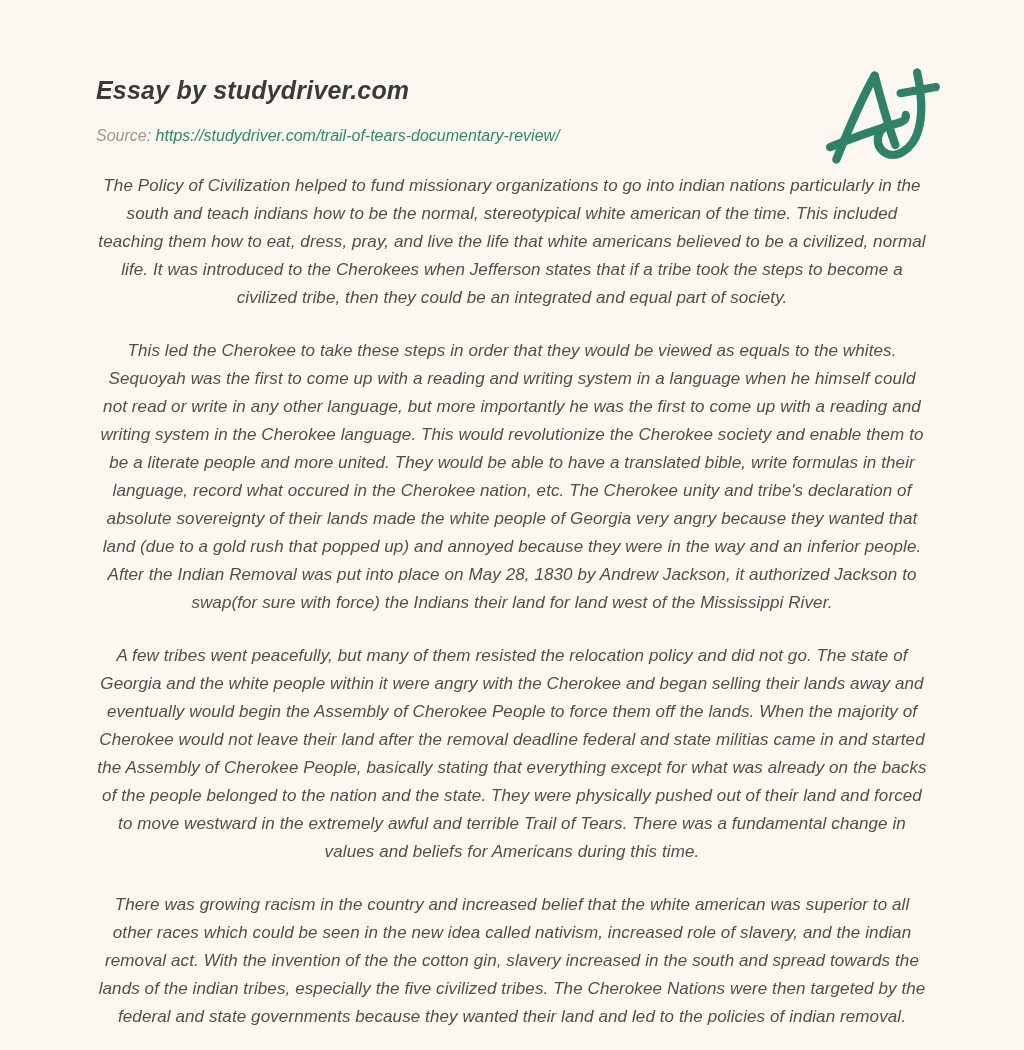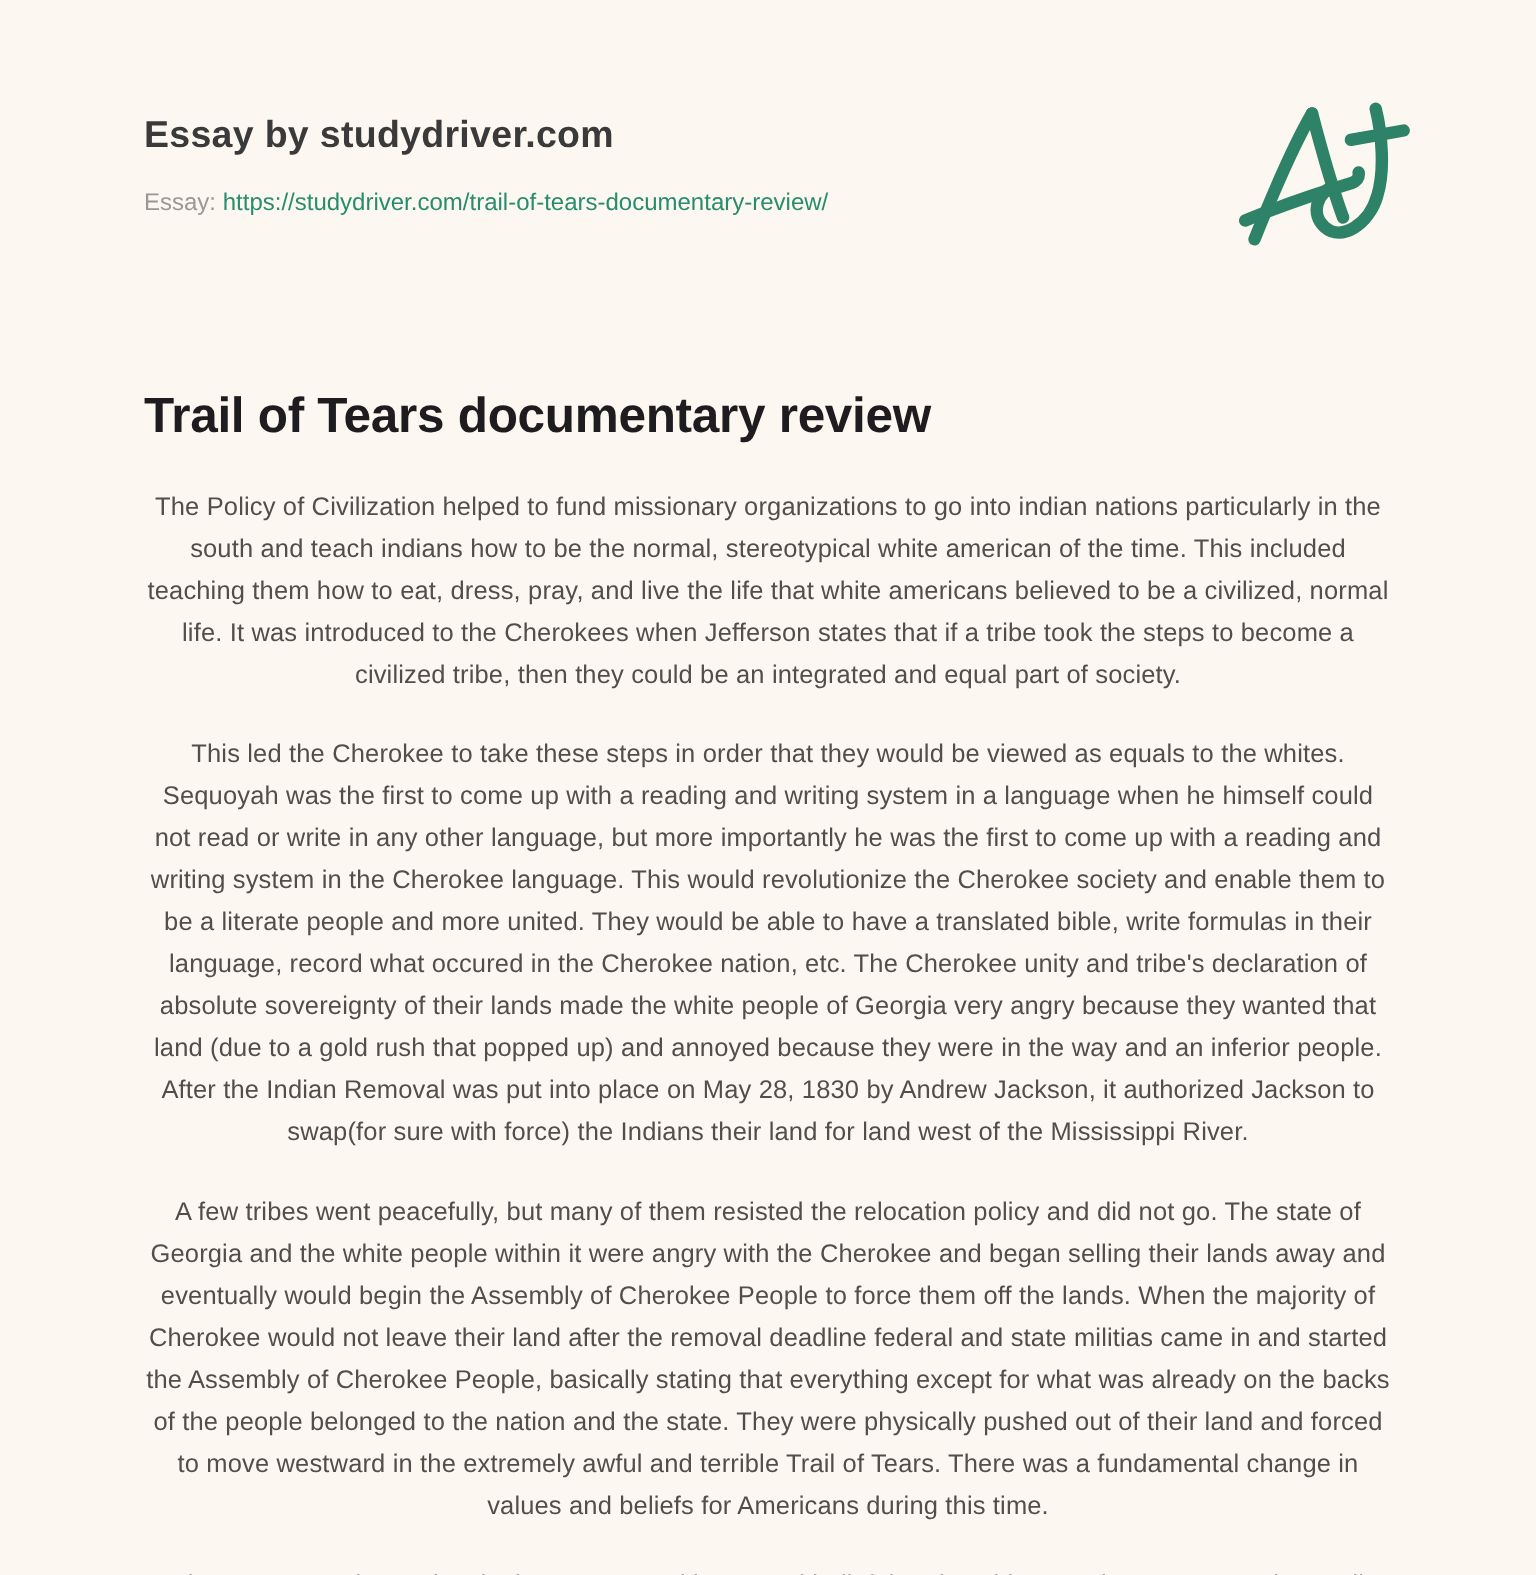--- a/index.html
+++ b/index.html
@@ -11,20 +11,21 @@
   body {
     background: #FCF8F1;
     font-family: "Liberation Sans", sans-serif;
     -webkit-font-smoothing: antialiased;
   }
   .page {
     position: relative;
     width: 1024px;
     height: 1050px;
     padding: 76px 96px 0 96px;
+    font-style: italic;
   }
   .doc-header {
     position: relative;
   }
   .doc-header h1 {
     font-size: 25px;
     font-weight: 700;
     color: #3A3A3A;
     letter-spacing: 0.2px;
     line-height: 1.15;
@@ -71,21 +72,21 @@
 </style>
 </head>
 <body>
 
 <div class="page">
 
   <header class="doc-header">
     <h1>Essay by studydriver.com</h1>
 
     <div class="source-line">
-      <span class="source-label">Essay:</span>
+      <span class="source-label">Source:</span>
       <a class="source-link" href="#">https://studydriver.com/trail-of-tears-documentary-review/</a>
     </div>
 
     <div class="logo">
       <span>
         <svg viewBox="0 0 112 92" fill="none" xmlns="http://www.w3.org/2000/svg">
           <g stroke="#2E8267" stroke-width="8" stroke-linecap="round" fill="none">
 
             <path d="M10,88 C22,58 36,26 47,7"></path>
 
@@ -96,21 +97,20 @@
             <path d="M72,24 L106,18"></path>
 
             <path d="M88,4 C92,20 94,44 89,60 C84,78 66,90 55,80 C46,72 50,58 61,54"></path>
           </g>
         </svg>
       </span>
     </div>
   </header>
 
   <main>
-    <h2 class="essay-title">Trail of Tears documentary review</h2>
 
     <div class="essay-body">
       <p>The Policy of Civilization helped to fund missionary organizations to go into indian nations particularly in the south and teach indians how to be the normal, stereotypical white american of the time. This included teaching them how to eat, dress, pray, and live the life that white americans believed to be a civilized, normal life. It was introduced to the Cherokees when Jefferson states that if a tribe took the steps to become a civilized tribe, then they could be an integrated and equal part of society.</p>
       <p>This led the Cherokee to take these steps in order that they would be viewed as equals to the whites. Sequoyah was the first to come up with a reading and writing system in a language when he himself could not read or write in any other language, but more importantly he was the first to come up with a reading and writing system in the Cherokee language. This would revolutionize the Cherokee society and enable them to be a literate people and more united. They would be able to have a translated bible, write formulas in their language, record what occured in the Cherokee nation, etc. The Cherokee unity and tribe's declaration of absolute sovereignty of their lands made the white people of Georgia very angry because they wanted that land (due to a gold rush that popped up) and annoyed because they were in the way and an inferior people. After the Indian Removal was put into place on May 28, 1830 by Andrew Jackson, it authorized Jackson to swap(for sure with force) the Indians their land for land west of the Mississippi River.</p>
       <p>A few tribes went peacefully, but many of them resisted the relocation policy and did not go. The state of Georgia and the white people within it were angry with the Cherokee and began selling their lands away and eventually would begin the Assembly of Cherokee People to force them off the lands. When the majority of Cherokee would not leave their land after the removal deadline federal and state militias came in and started the Assembly of Cherokee People, basically stating that everything except for what was already on the backs of the people belonged to the nation and the state. They were physically pushed out of their land and forced to move westward in the extremely awful and terrible Trail of Tears. There was a fundamental change in values and beliefs for Americans during this time.</p>
       <p>There was growing racism in the country and increased belief that the white american was superior to all other races which could be seen in the new idea called nativism, increased role of slavery, and the indian removal act. With the invention of the the cotton gin, slavery increased in the south and spread towards the lands of the indian tribes, especially the five civilized tribes. The Cherokee Nations were then targeted by the federal and state governments because they wanted their land and led to the policies of indian removal.</p>
     </div>
   </main>
 
 </div>

